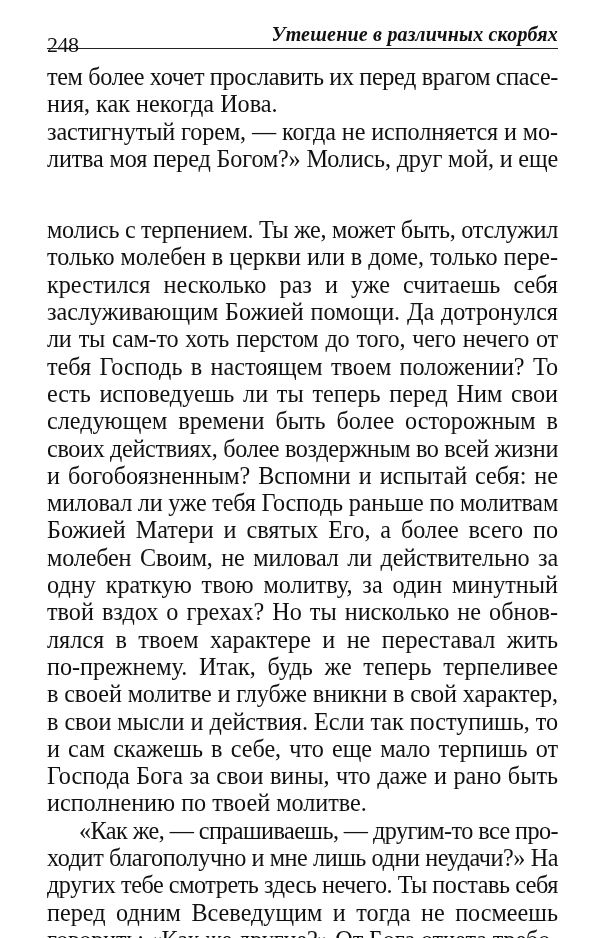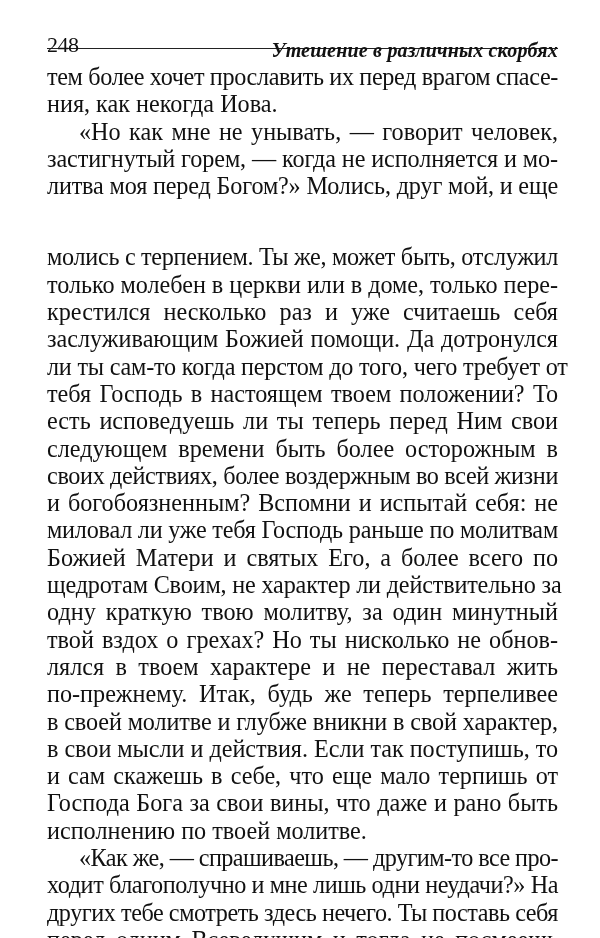--- a/index.html
+++ b/index.html
@@ -1,52 +1,51 @@
 <!DOCTYPE html>
 <html><head>
   <meta charset="utf-8">
   <style>
     html, body { margin: 0; padding: 0; background: #ffffff; }
     body { width: 600px; height: 938px; position: relative; overflow: hidden; }
     .page { position: absolute; left: 47px; top: 0; width: 511px; color: #111; font-family: "Liberation Serif", "DejaVu Serif", serif; }
     .header { position: absolute; top: 18px; left: 0; width: 511px; height: 30px; border-bottom: 1.5px solid #222; }
     .page-number { position: absolute; left: 0; top: 14px; font-size: 22px; letter-spacing: -0.5px; }
-    .running-title { position: absolute; right: 0; top: 21px; font-size: 20px; font-style: italic; font-weight: bold; letter-spacing: 0.2px; }
+    .running-title { position: absolute; right: 0; top: 5px; font-size: 20px; font-style: italic; font-weight: bold; letter-spacing: 0.2px; }
     .body-text { position: absolute; top: 63px; left: 0; width: 511px; font-size: 24.2px; line-height: 27.3px; }
     .line { display: block; white-space: nowrap; text-align: justify; text-align-last: justify; height: 27.3px; }
     .line.last { text-align-last: left; }
     .line.indent { padding-left: 32px; }
   </style>
 </head>
 <body>
 
 <div class="page">
   <div class="header">
     <span class="page-number">248</span>
     <span class="running-title">Утешение в различных скорбях</span>
   </div>
   <div class="body-text" id="body-text">
       <span class="line" style="letter-spacing: -0.351084px;">тем более хочет прославить их перед врагом спасе-</span>
       <span class="line last">ния, как некогда Иова.</span>
-      <span class="line indent">«Но как мне не унывать, — говорит человек,</span>
       <span class="line" style="letter-spacing: -0.102726px;">застигнутый горем, — когда не исполняется и мо-</span>
       <span class="line" style="letter-spacing: -0.15891px;">литва моя перед Богом?» Молись, друг мой, и еще</span>
       <span class="line" style="letter-spacing: -0.289894px; margin-top: 44px;">молись с терпением. Ты же, может быть, отслужил</span>
       <span class="line" style="letter-spacing: -0.0354818px;">только молебен в церкви или в доме, только пере-</span>
       <span class="line">крестился несколько раз и уже считаешь себя</span>
       <span class="line">заслуживающим Божией помощи. Да дотронулся</span>
-      <span class="line" style="letter-spacing: -0.2px;">ли ты сам-то когда перстом до того, чего требует от</span>
+      <span class="line" style="letter-spacing: -0.2px;">ли ты сам-то хоть перстом до того, чего нечего от</span>
       <span class="line">тебя Господь в настоящем твоем положении? То</span>
       <span class="line">есть исповедуешь ли ты теперь перед Ним свои</span>
       <span class="line">следующем времени быть более осторожным в</span>
       <span class="line" style="letter-spacing: -0.344747px;">своих действиях, более воздержным во всей жизни</span>
       <span class="line">и богобоязненным? Вспомни и испытай себя: не</span>
       <span class="line" style="letter-spacing: -0.215353px;">миловал ли уже тебя Господь раньше по молитвам</span>
       <span class="line">Божией Матери и святых Его, а более всего по</span>
-      <span class="line" style="letter-spacing: -0.169837px;">щедротам Своим, не характер ли действительно за</span>
+      <span class="line" style="letter-spacing: -0.169837px;">молебен Своим, не миловал ли действительно за</span>
       <span class="line">одну краткую твою молитву, за один минутный</span>
       <span class="line">твой вздох о грехах? Но ты нисколько не обнов-</span>
       <span class="line">лялся в твоем характере и не переставал жить</span>
       <span class="line">по-прежнему. Итак, будь же теперь терпеливее</span>
       <span class="line" style="letter-spacing: -0.113932px;">в своей молитве и глубже вникни в свой характер,</span>
       <span class="line" style="letter-spacing: -0.0305851px;">в свои мысли и действия. Если так поступишь, то</span>
       <span class="line">и сам скажешь в себе, что еще мало терпишь от</span>
       <span class="line">Господа Бога за свои вины, что даже и рано быть</span>
       <span class="line last">исполнению по твоей молитве.</span>
       <span class="line indent" style="letter-spacing: -0.559304px;">«Как же, — спрашиваешь, — другим-то все про-</span>

